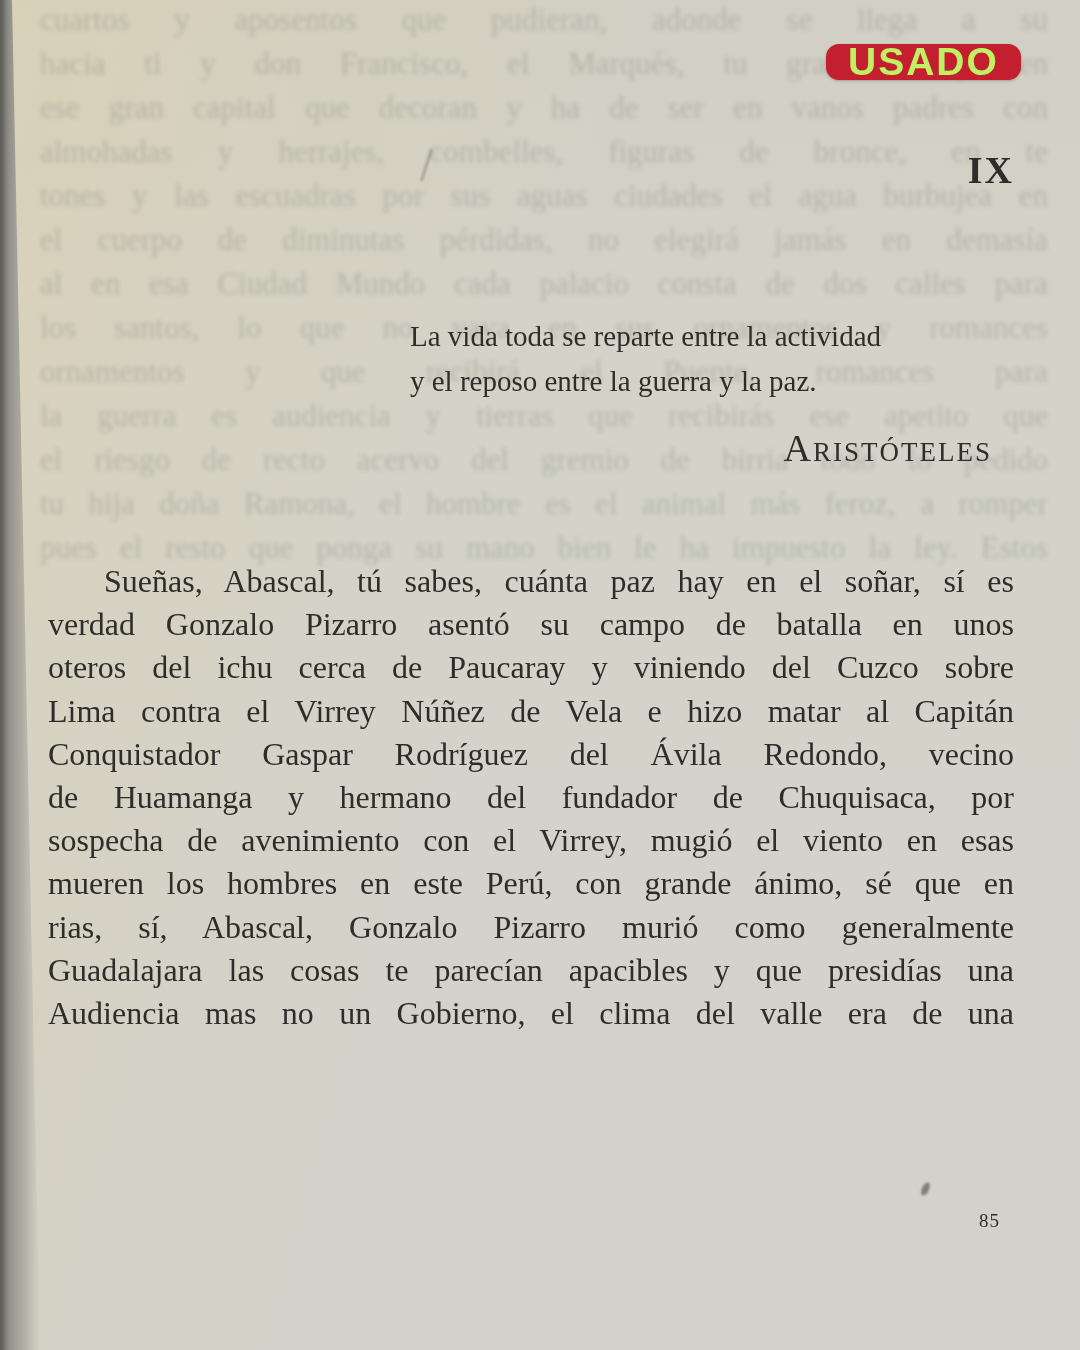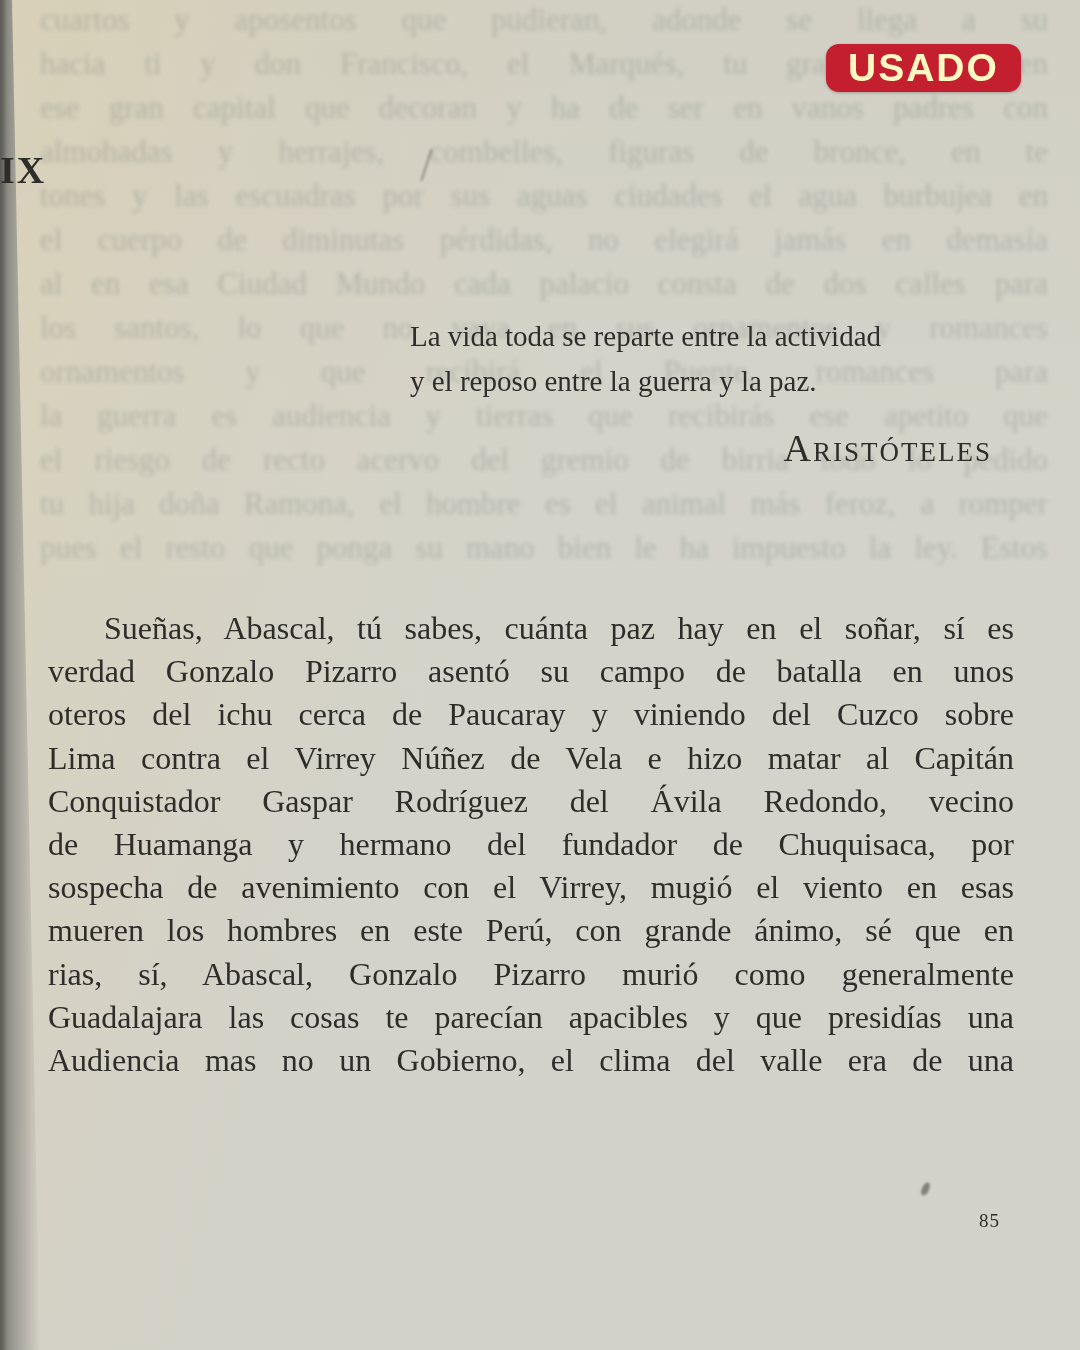--- a/index.html
+++ b/index.html
@@ -36,49 +36,49 @@
     color: #66716b;
   }
   .ghost-line {
     position: absolute; left: 40px; width: 1008px;
     font-size: 31px; line-height: 36px;
     text-align: justify; text-align-last: justify;
     white-space: nowrap; overflow: hidden;
   }
   .chapter {
     position: absolute; left: 0; top: 148px; width: 1014px;
-    margin: 0; text-align: left;
+    margin: 0; text-align: right;
     font-size: 38px; font-weight: bold; letter-spacing: 2px;
   }
   .epigraph {
     position: absolute; left: 410px; top: 294px; width: 600px;
     font-size: 29px; line-height: 45px; margin-top: 20px;
   }
   .attribution {
     position: absolute; right: 88px; top: 426px;
     font-size: 38px; font-variant: small-caps; letter-spacing: 2px;
   }
   .bodytext {
     position: absolute; left: 48px; top: 560px; width: 966px;
-    font-size: 32px; line-height: 43.2px; margin-top: 47px;
+    font-size: 32px; line-height: 43.2px;
   }
   .bline {
     text-align: justify; text-align-last: justify;
     white-space: nowrap; overflow: hidden;
   }
   .bline.indent { padding-left: 56px; }
   .pagenum {
     position: absolute; right: 80px; top: 1210px;
     font-size: 19px; letter-spacing: 1px;
   }
   .badge {
     position: absolute; left: 826px; top: 44px;
-    height: 48px; min-width: 150px;
+    height: 36px; min-width: 150px;
     background: #c41f2e;
-    color: #fef9c3;
+    color: #bef264;
     border-radius: 13px;
     padding: 0 22px;
     display: flex; align-items: center; justify-content: center;
     font-family: "Liberation Sans", sans-serif;
     font-size: 39px; font-weight: bold; letter-spacing: 2px;
     box-shadow: 0 1px 3px rgba(0,0,0,0.25);
   }
   
   .speck-1 {
     position: absolute; left: 922px; top: 1182px; width: 7px; height: 14px;

